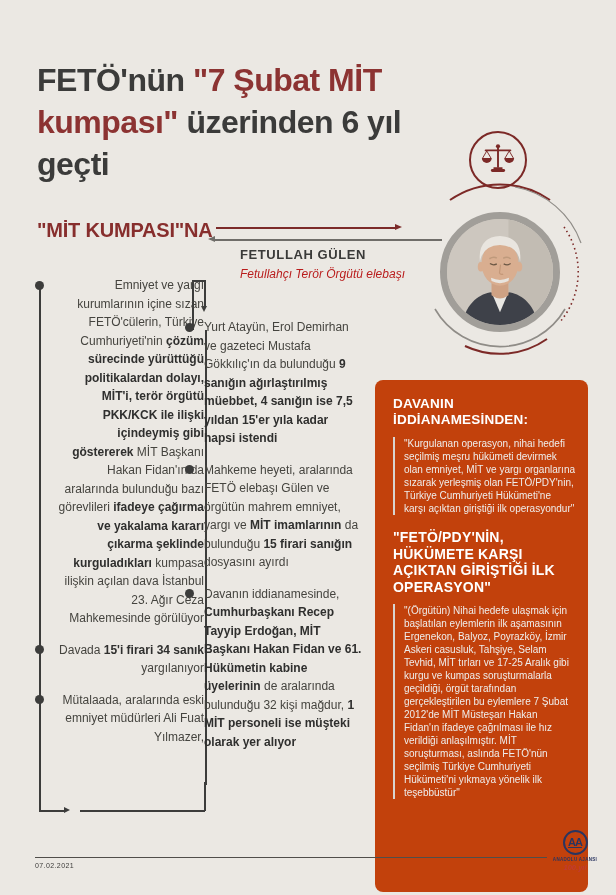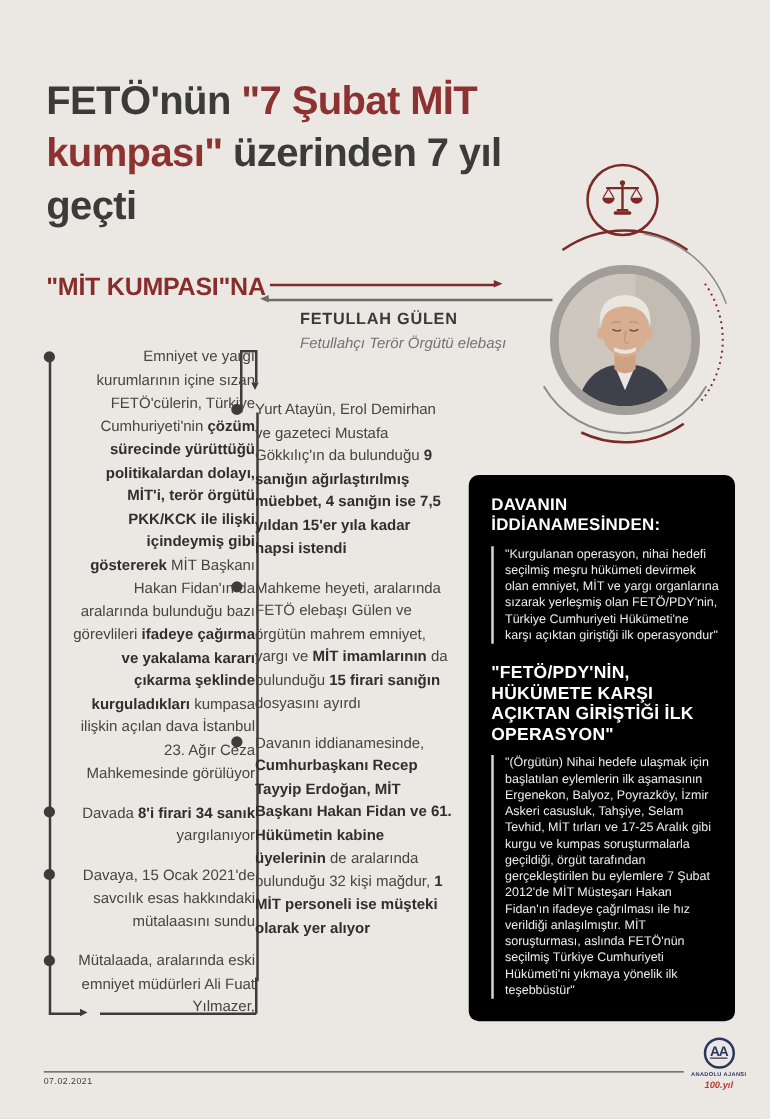--- a/index.html
+++ b/index.html
@@ -31,21 +31,21 @@
   .photo-ring{
     position:absolute;left:440px;top:212px;width:120px;height:120px;
     border:7px solid #a19e99;border-radius:50%;box-sizing:border-box;
     overflow:hidden;background:#cdc7bf;
   }
   .photo-ring svg{display:block;width:106px;height:106px;}
   .person{
     position:absolute;left:240px;top:247px;width:192px;
   }
   .person .name{font-size:13px;font-weight:bold;letter-spacing:0.6px;color:#3a3a39;}
-  .person .role{font-size:12px;font-style:italic;color:#737373;margin-top:5px;}
+  .person .role{font-size:12px;font-style:italic;color:#b91c1c;margin-top:5px;}
   
   .arrow{position:absolute;height:1.5px;}
   .arrow-right{left:216px;top:227px;width:180px;background:#7c2b2a;}
   .arrow-right:after{
     content:"";position:absolute;right:-6px;top:-2.8px;
     border-left:7px solid #7c2b2a;border-top:3.6px solid transparent;border-bottom:3.6px solid transparent;
   }
   .arrow-left{left:214px;top:239px;width:228px;background:#6f6d69;}
   .arrow-left:before{
     content:"";position:absolute;left:-6px;top:-2.8px;
@@ -71,22 +71,22 @@
   .head-down:after{
     content:"";position:absolute;left:-2.6px;bottom:-6px;
     border-top:6px solid #3c3c3b;border-left:3.4px solid transparent;border-right:3.4px solid transparent;
   }
   .head-right:after{
     content:"";position:absolute;right:-6px;top:-2.6px;
     border-left:6px solid #3c3c3b;border-top:3.4px solid transparent;border-bottom:3.4px solid transparent;
   }
   
   .panel{
-    position:absolute;left:375px;top:380px;width:213px;height:437px;box-sizing:border-box;
-    background:#000000;border-radius:8px;padding:16px 13px 0 18px;overflow:hidden;
+    position:absolute;left:375px;top:380px;width:213px;height:512px;box-sizing:border-box;
+    background:#c2410c;border-radius:8px;padding:16px 13px 0 18px;overflow:hidden;
   }
   .panel h3{
     margin:0;color:#ffffff;font-size:13.5px;line-height:16px;font-weight:bold;letter-spacing:0.2px;
   }
   .panel h3.second{margin-top:14px;font-size:14px;line-height:16.5px;}
   .panel blockquote{
     margin:9px 0 0 0;border-left:2px solid #d8d4d0;padding-left:9px;
     font-size:10px;line-height:13px;color:#efedeb;
   }
   
@@ -98,21 +98,21 @@
     margin:0 auto;font-size:11px;font-weight:bold;line-height:21px;letter-spacing:-1px;text-decoration:underline;
   }
   .aa-agency{font-size:4.5px;font-weight:bold;letter-spacing:0.3px;margin-top:2px;}
   .aa-100{font-size:7.5px;font-weight:bold;font-style:italic;color:#c03b33;margin-top:1px;}
 </style>
 </head>
 <body>
 
 <div class="page">
 
-  <h1 class="title"><span>FETÖ'nün </span><span class="mr">"7 Şubat MİT</span><br><span class="mr">kumpası"</span><span> üzerinden 7 yıl</span><br><span>geçti</span></h1>
+  <h1 class="title"><span>FETÖ'nün </span><span class="mr">"7 Şubat MİT</span><br><span class="mr">kumpası"</span><span> üzerinden 6 yıl</span><br><span>geçti</span></h1>
 
 
   <div class="scales-circle">
     <svg width="38" height="38" viewBox="0 0 40 40">
       <g fill="#7c2927" stroke="none">
         <circle cx="20" cy="5.5" r="2.2"></circle>
         <rect x="19" y="6" width="2" height="22"></rect>
         <rect x="15" y="27.5" width="10" height="2" rx="1"></rect>
         <rect x="12.5" y="29.5" width="15" height="3" rx="1.5"></rect>
         <rect x="6" y="9" width="28" height="1.9" rx="0.95"></rect>
@@ -175,25 +175,21 @@
   <div class="line head-down" style="left:204px;top:280px;width:1.5px;height:26px;"></div>
   <div class="line" style="left:205px;top:330px;width:1.5px;height:455px;"></div>
 
   <div class="col col1">
       <div class="bullet">
         <span class="dot"></span>
         <p><span>Emniyet ve yargı kurumlarının içine sızan FETÖ'cülerin, Türkiye Cumhuriyeti'nin </span><b>çözüm sürecinde yürüttüğü politikalardan dolayı, MİT'i, terör örgütü PKK/KCK ile ilişki içindeymiş gibi göstererek</b><span> MİT Başkanı Hakan Fidan'ın da aralarında bulunduğu bazı görevlileri </span><b>ifadeye çağırma ve yakalama kararı çıkarma şeklinde kurguladıkları</b><span> kumpasa ilişkin açılan dava İstanbul 23. Ağır Ceza Mahkemesinde görülüyor</span></p>
       </div>
       <div class="bullet">
         <span class="dot"></span>
-        <p><span>Davada </span><b>8'i firari 34 sanık</b><span> yargılanıyor</span></p>
-      </div>
-      <div class="bullet">
-        <span class="dot"></span>
-        <p><span>Davaya, 15 Ocak 2021'de savcılık esas hakkındaki mütalaasını sundu</span></p>
+        <p><span>Davada </span><b>15'i firari 34 sanık</b><span> yargılanıyor</span></p>
       </div>
       <div class="bullet">
         <span class="dot"></span>
         <p><span>Mütalaada, aralarında eski emniyet müdürleri Ali Fuat Yılmazer,</span></p>
       </div>
     </div>
   <div class="col col2">
       <div class="bullet">
         <span class="dot"></span>
         <p><span>Yurt Atayün, Erol Demirhan ve gazeteci Mustafa Gökkılıç'ın da bulunduğu </span><b>9 sanığın ağırlaştırılmış müebbet, 4 sanığın ise 7,5 yıldan 15'er yıla kadar hapsi istendi</b></p>

